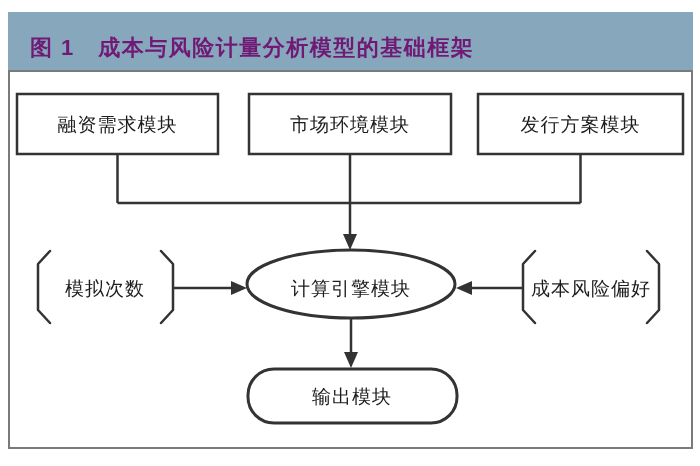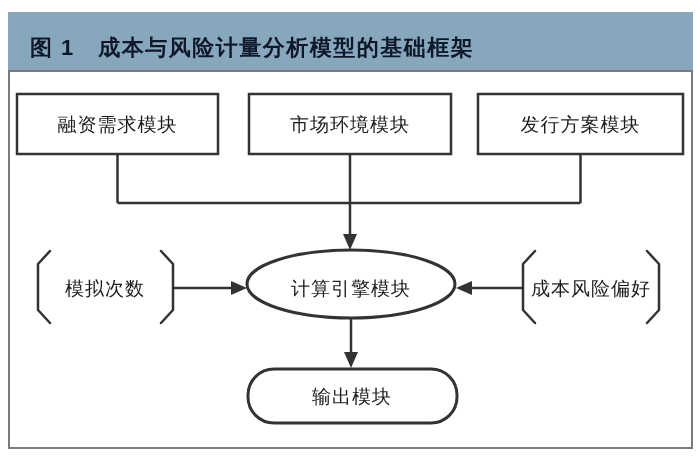--- a/index.html
+++ b/index.html
@@ -2,21 +2,21 @@
 <html><head>
 <meta charset="utf-8">
 <style>
   html,body{margin:0;padding:0;background:#ffffff;}
   .page{
     position:relative;width:700px;height:466px;background:#ffffff;
     font-family:"Liberation Sans","DejaVu Sans",sans-serif;overflow:hidden;
   }
   .title-bar{
     position:absolute;left:8px;top:12px;width:685px;height:71px;
-    background:#86a7bc;color:#0f172a;display:flex;align-items:center;
+    background:#86a7bc;color:#701a75;display:flex;align-items:center;
     box-sizing:border-box;padding-left:22px;
     font-size:22px;font-weight:bold;letter-spacing:1.5px;
   }
   .canvas-svg{position:absolute;left:0;top:0;}
   .panel-border{fill:#ffffff;stroke:#7a7a7a;stroke-width:2;}
   .node-box{fill:#ffffff;stroke:#333333;stroke-width:2.5;}
   .node-ellipse{fill:#ffffff;stroke:#333333;stroke-width:3;}
   .node-rounded{fill:#ffffff;stroke:#333333;stroke-width:3;}
   .edge{stroke:#333333;stroke-width:2.5;fill:none;}
   .bracket{stroke:#333333;stroke-width:2.5;fill:none;stroke-linejoin:round;stroke-linecap:round;}

